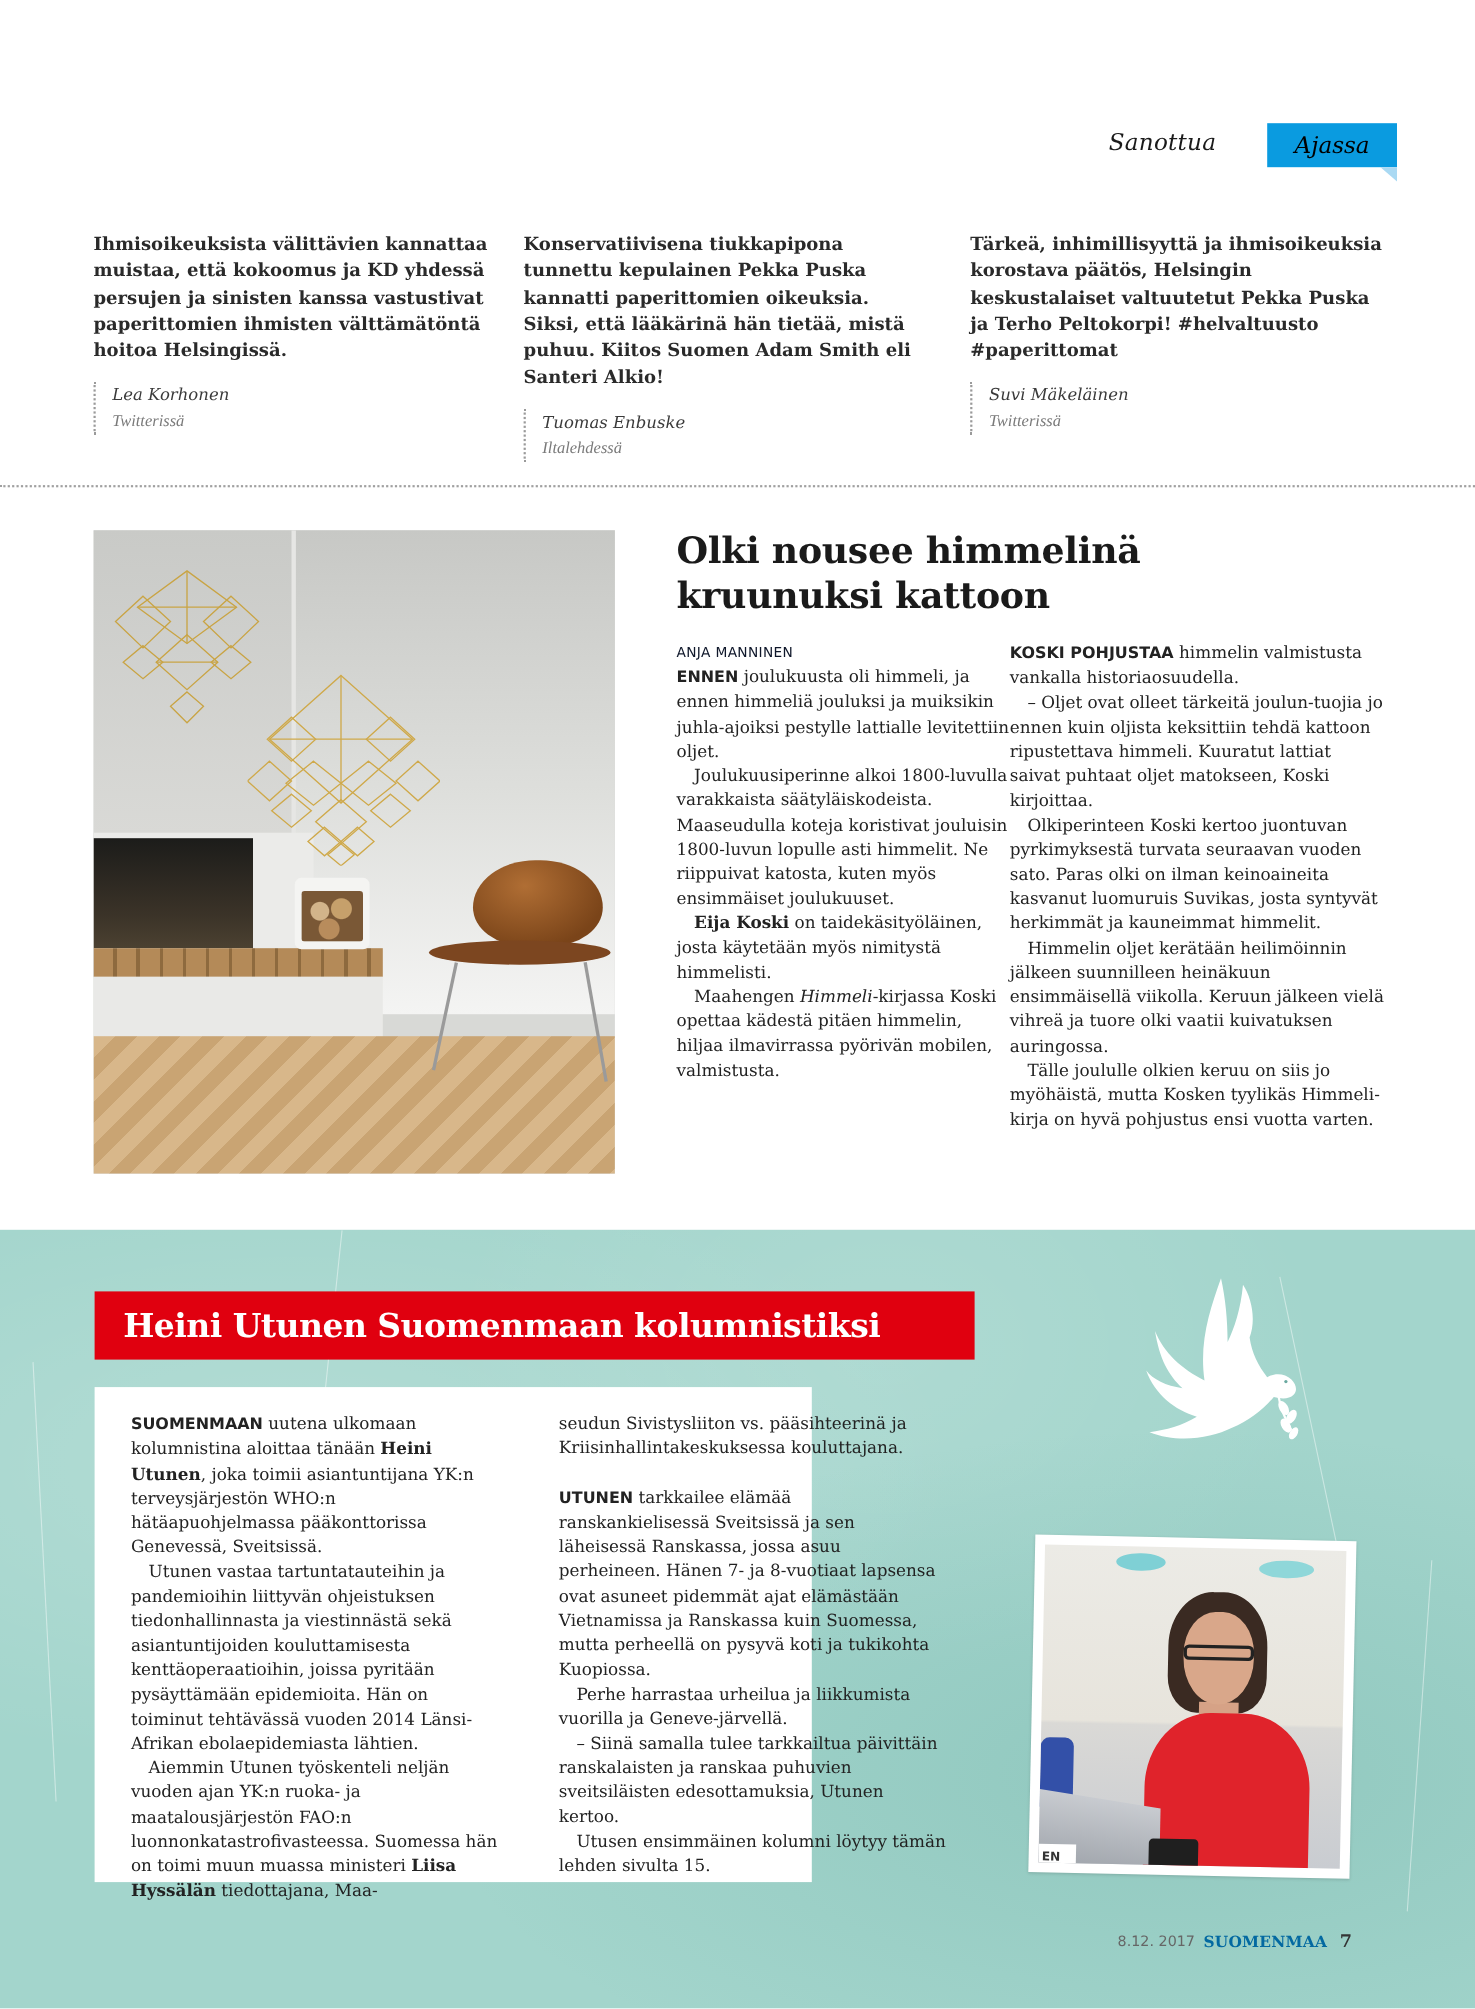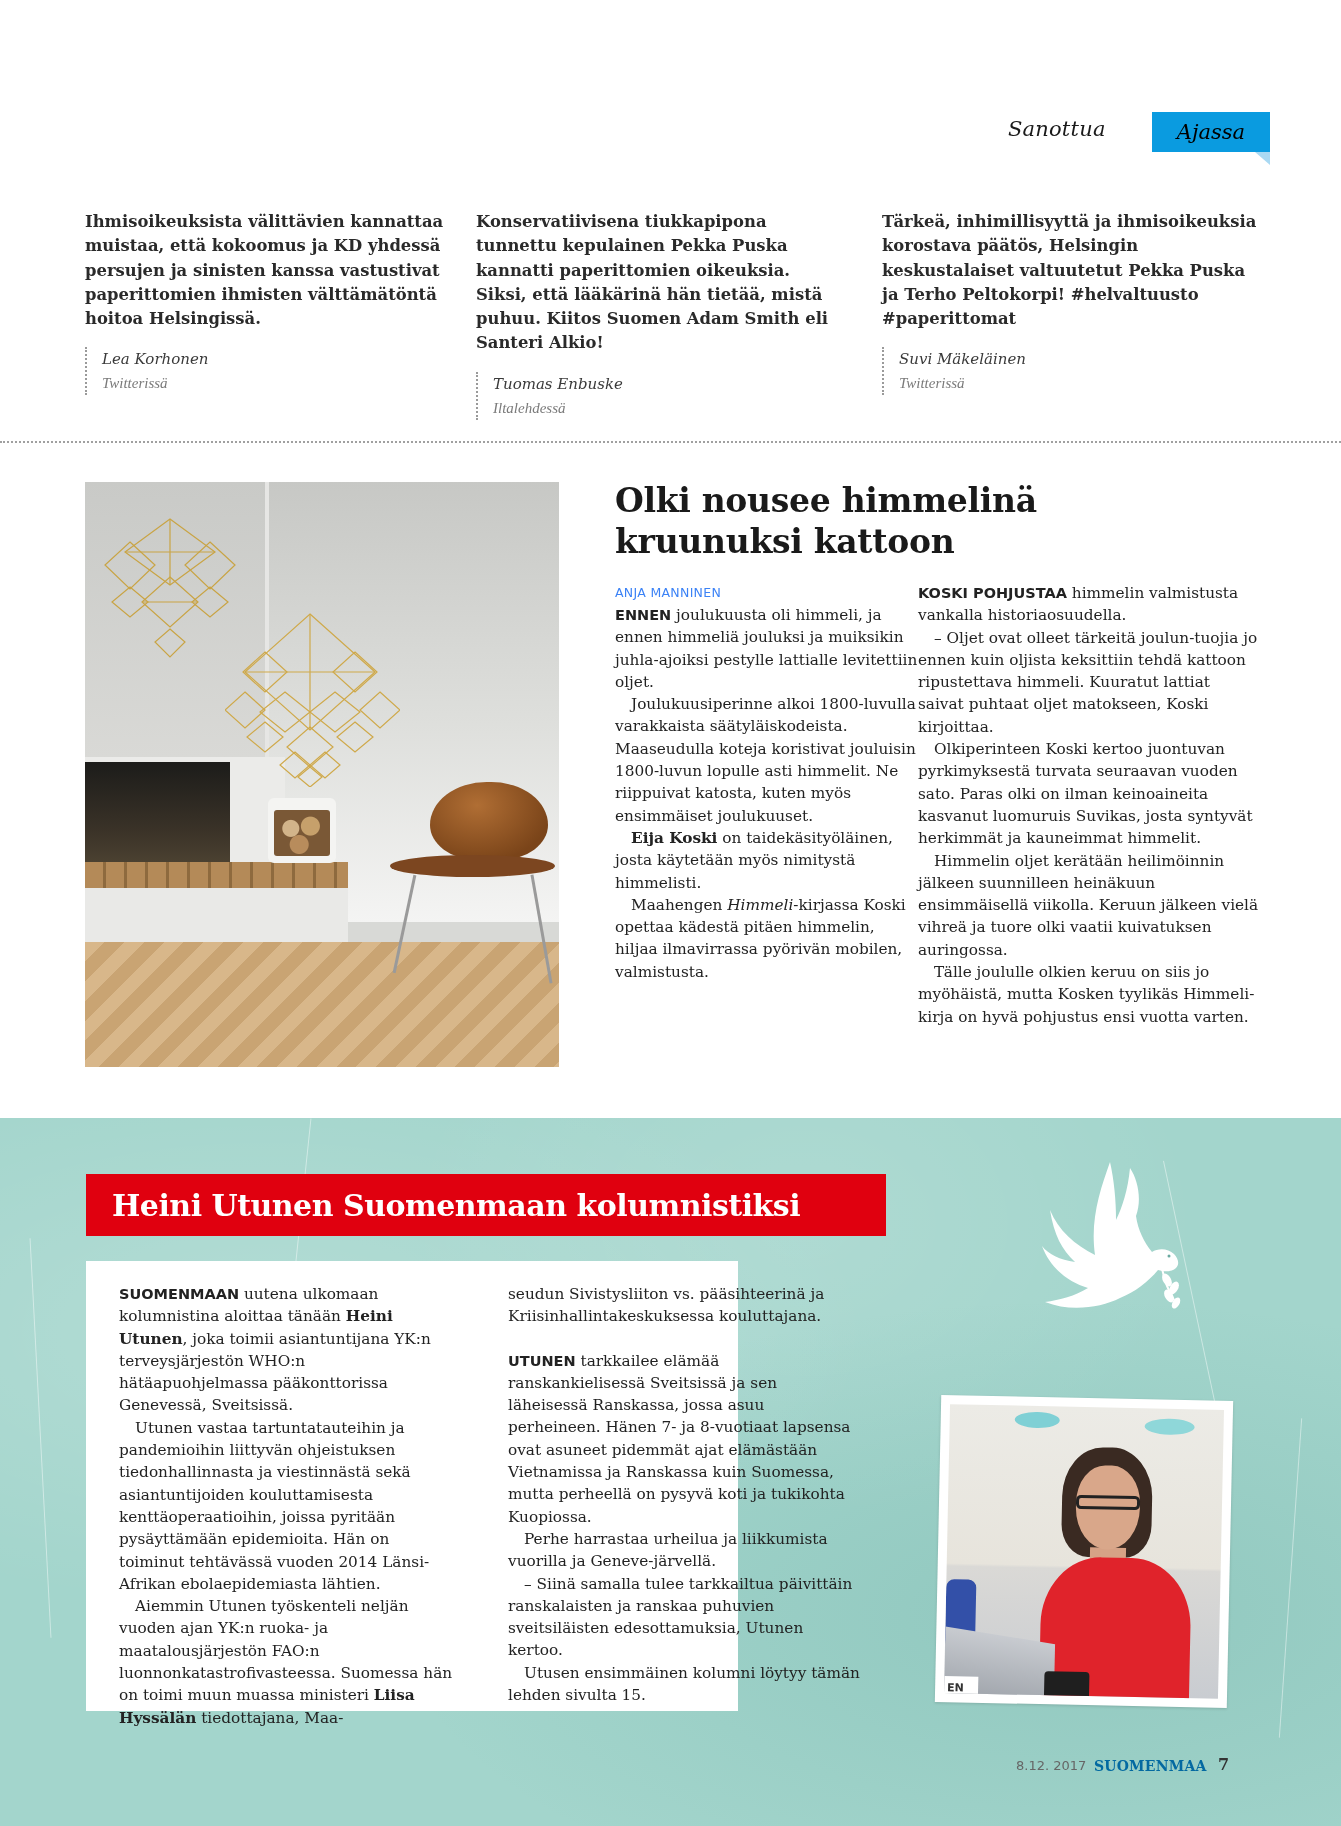--- a/index.html
+++ b/index.html
@@ -39,21 +39,21 @@
   .hp-chair-seat { position: absolute; left: 305px; top: 373px; width: 165px; height: 22px; background: #7c4620; border-radius: 50%; }
   .hp-leg { position: absolute; width: 3px; background: #9a9a9a; }
   .hp-mobile { position: absolute; }
 
   
   .art-title { position: absolute; left: 615px; top: 480px; font-family: "DejaVu Serif", serif; font-weight: bold; font-size: 33px; line-height: 41px; color: #1a1a1a; letter-spacing: -0.3px; }
   .art-col { position: absolute; width: 305px; font-family: "DejaVu Serif", serif; font-size: 15.3px; line-height: 22.3px; color: #222; }
   .art-col p { text-indent: 0; }
   .art-col p.in { text-indent: 16px; }
   .art-col .lead { font-family: "DejaVu Sans", sans-serif; font-weight: bold; font-size: 14.5px; }
-  .byline { font-family: "DejaVu Sans", sans-serif; font-size: 12.5px; letter-spacing: 0.3px; color: #3b82f6; line-height: 22px; }
+  .byline { font-family: "DejaVu Sans", sans-serif; font-size: 12.5px; letter-spacing: 0.3px; color: #0f172a; line-height: 22px; }
   #art-col1 { left: 615px; top: 582px; }
   #art-col2 { left: 918px; top: 582px; width: 342px; }
 
   
   .teal-bg { position: absolute; left: 0; top: 1118px; width: 1341px; height: 708px; background:
       radial-gradient(ellipse at 20% 30%, rgba(255,255,255,0.18), transparent 40%),
       radial-gradient(ellipse at 80% 70%, rgba(60,140,130,0.18), transparent 45%),
       radial-gradient(ellipse at 60% 15%, rgba(255,255,255,0.12), transparent 35%),
       #a3d5cc; }
   .crack { position: absolute; border-left: 1.5px solid rgba(255,255,255,0.45); }

